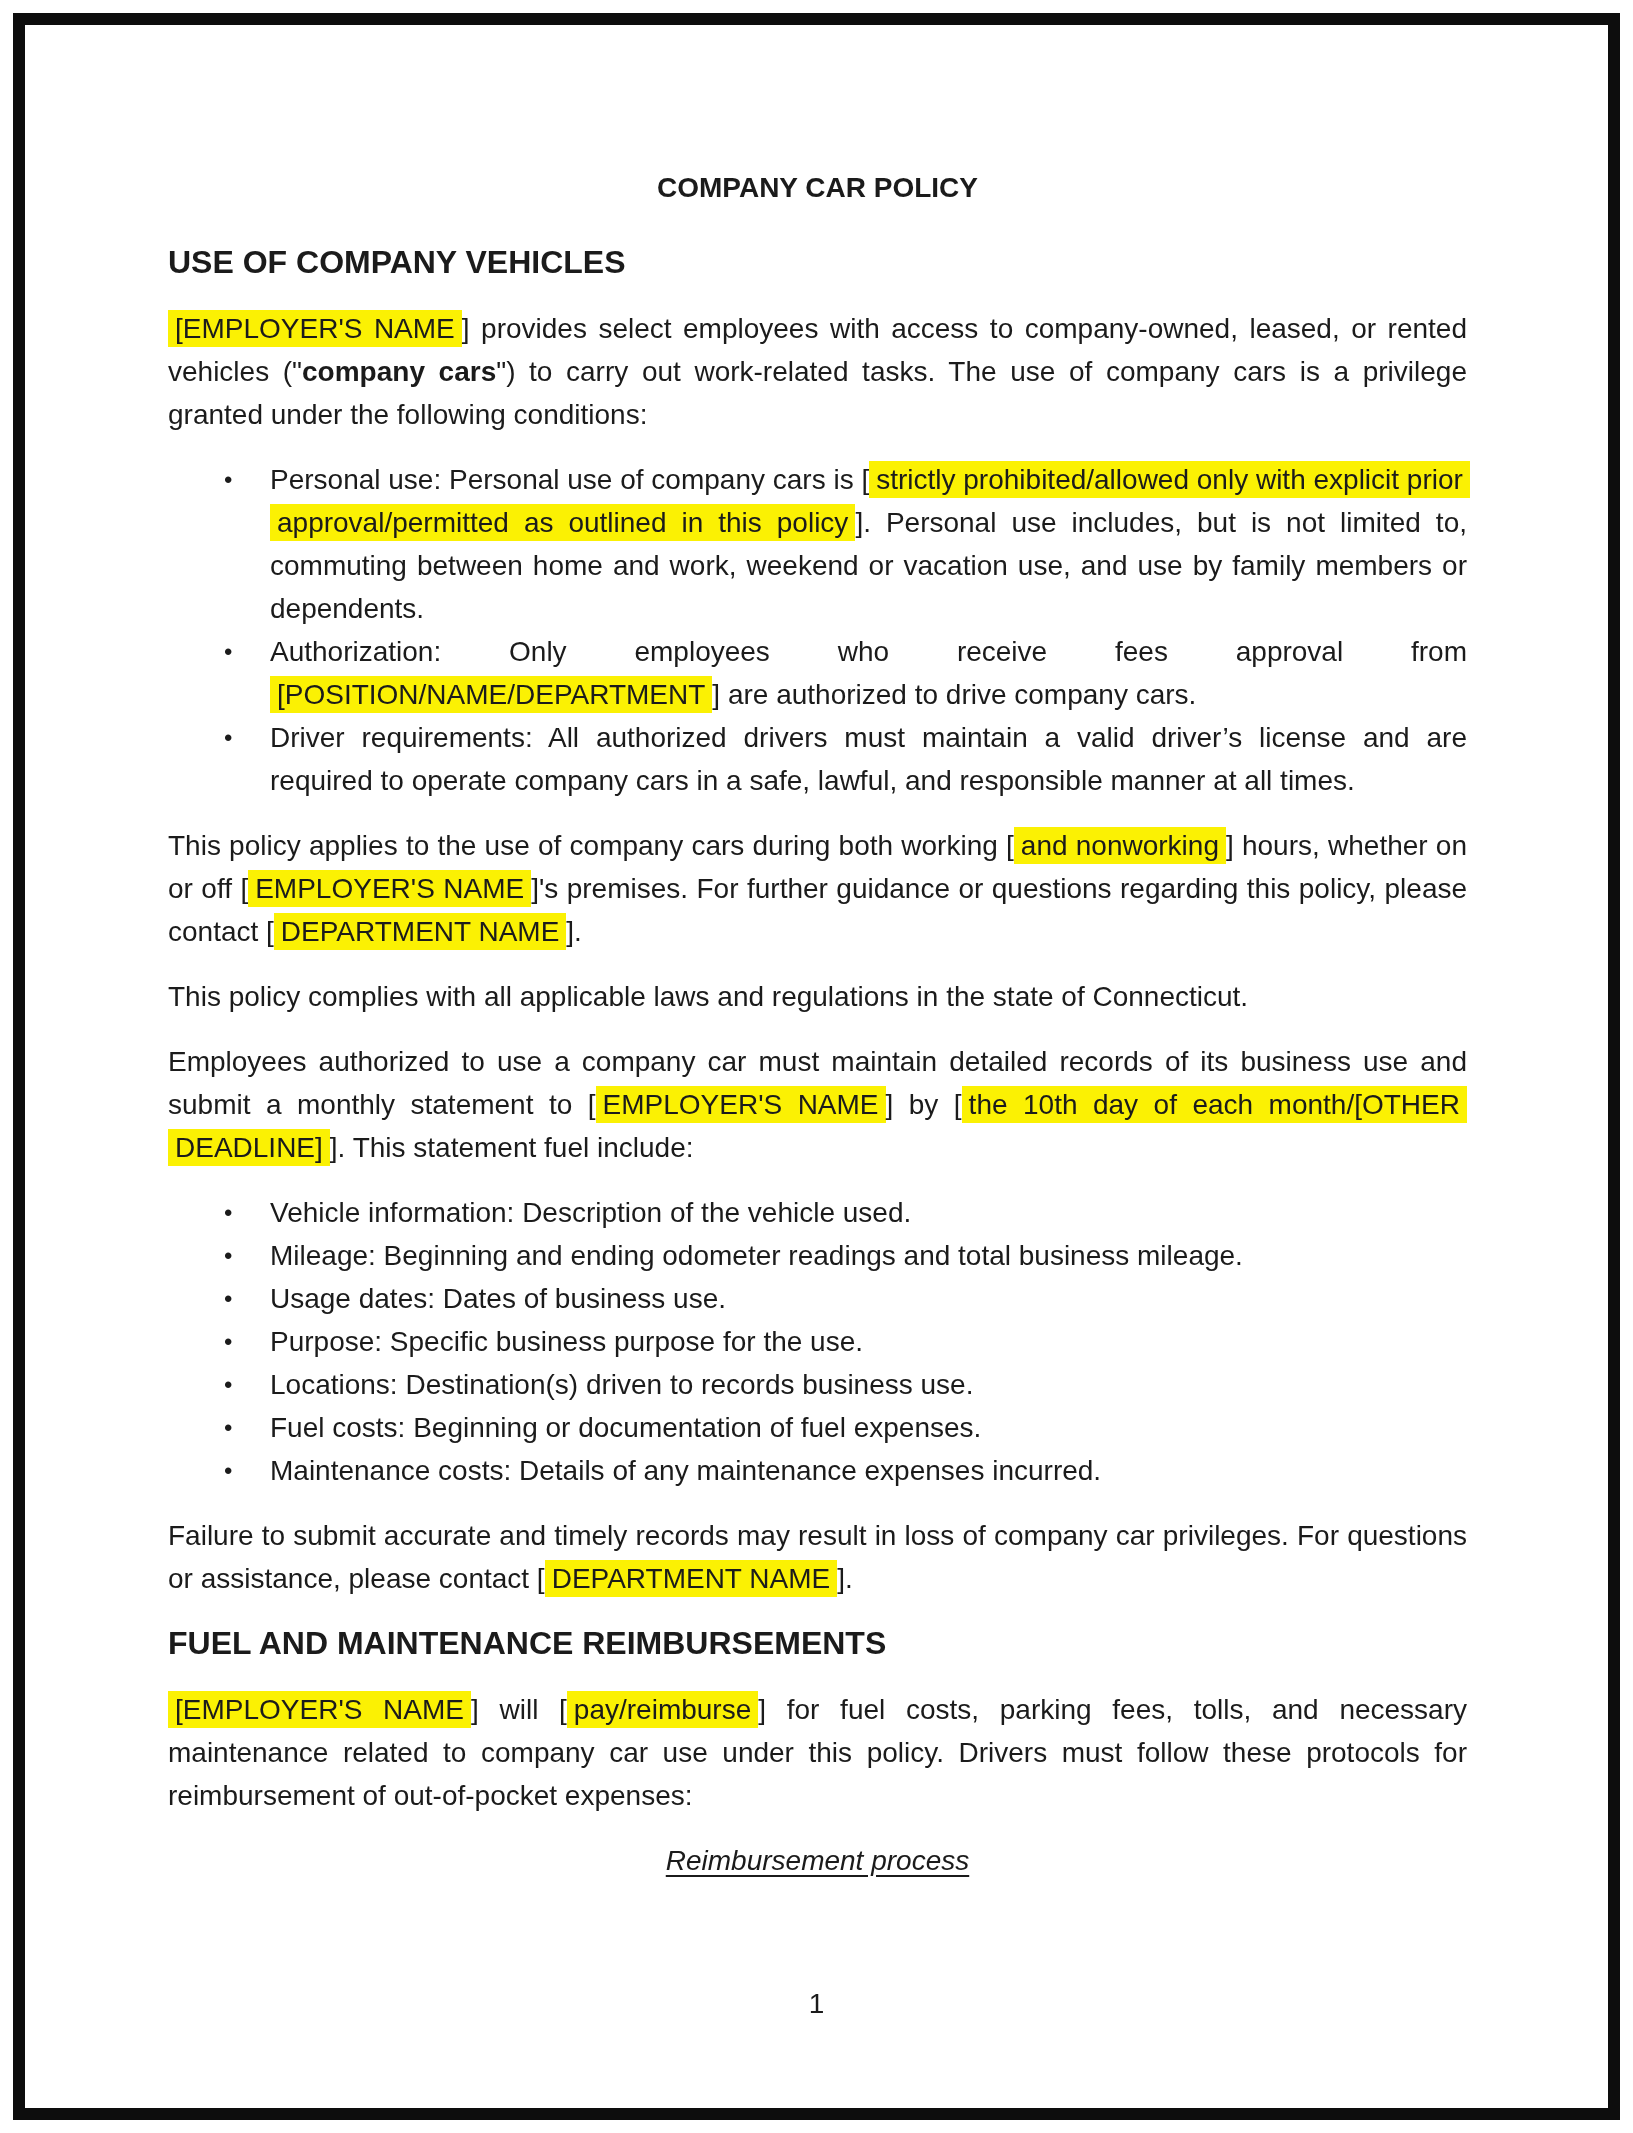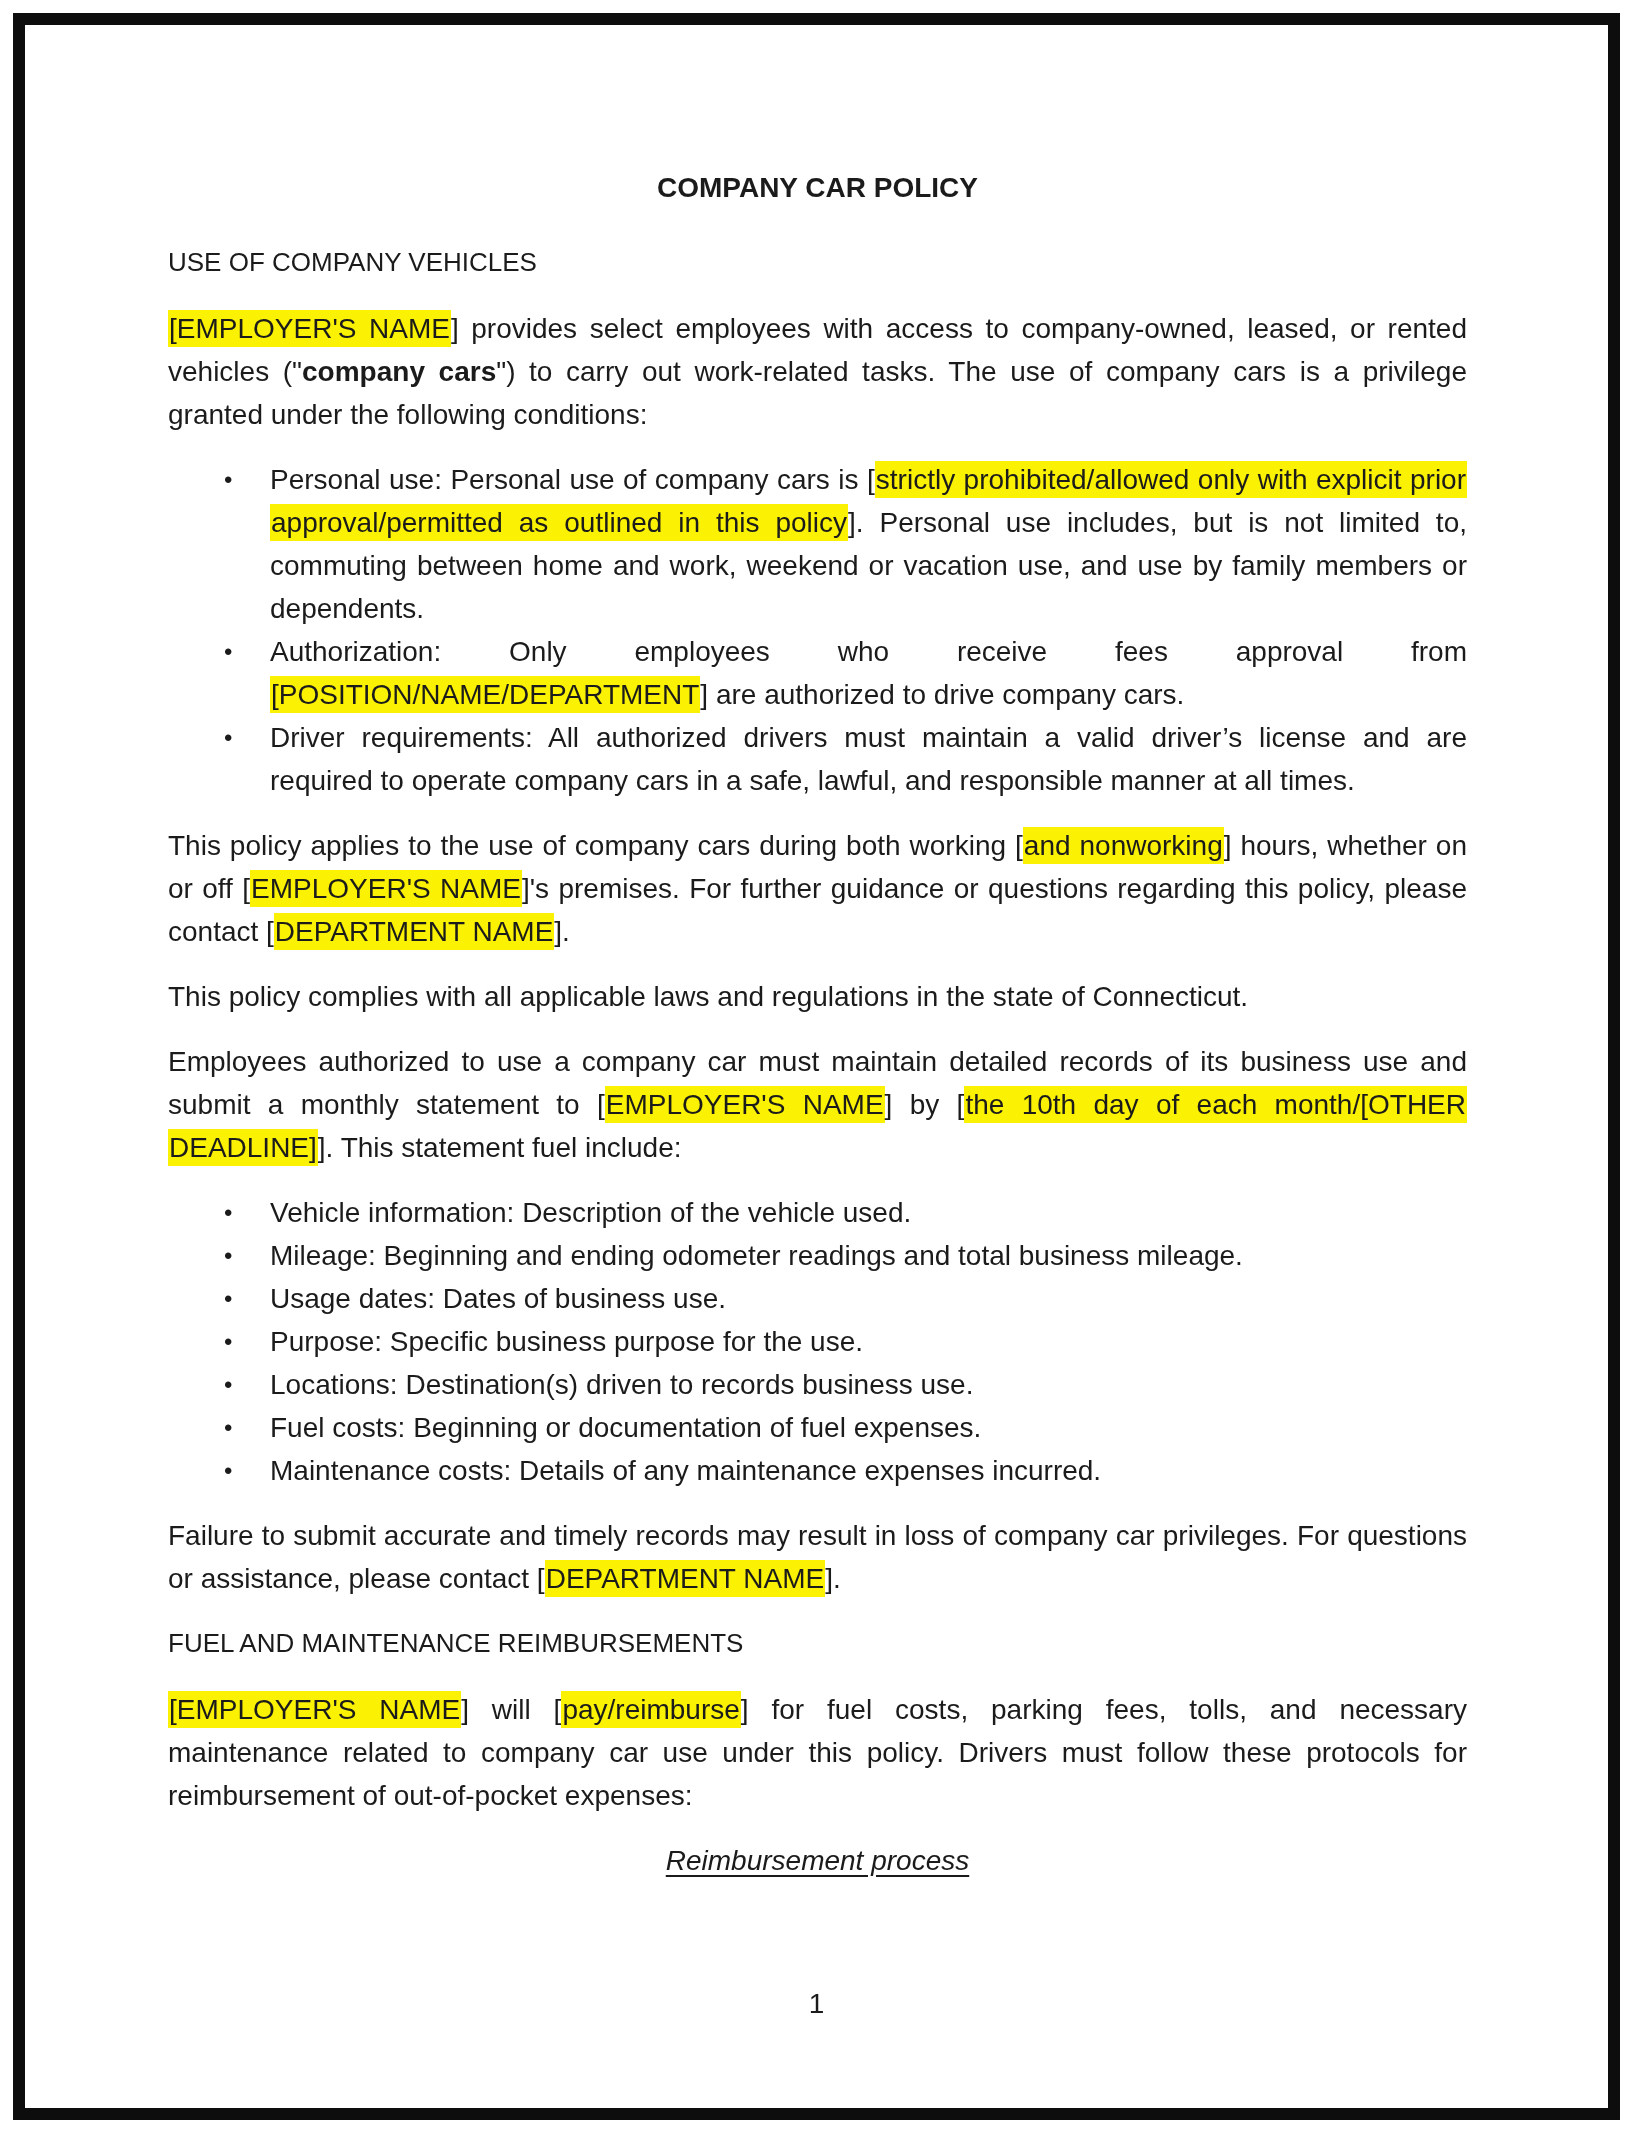--- a/index.html
+++ b/index.html
@@ -24,23 +24,23 @@
     width: 1299px;
   }
   .doc-title {
     font-size: 28px;
     line-height: 43px;
     font-weight: bold;
     text-align: center;
     margin: 0 0 32px 0;
   }
   .heading {
-    font-size: 26px;
+    font-size: 32px;
     line-height: 43px;
-    font-weight: normal;
+    font-weight: bold;
     margin: 16px 0 23px 0;
   }
   .para {
     font-size: 28px;
     line-height: 43px;
     text-align: justify;
     margin: 0 0 22px 0;
   }
   .para.left { text-align: center; font-style: italic; }
   ul.bullets {
@@ -56,21 +56,21 @@
     text-align: justify;
   }
   ul.bullets .marker {
     position: absolute;
     left: 56px;
     top: 0;
     font-size: 24px;
   }
   .hl {
     background: #fbf103;
-    padding: 3px 1px;
+    padding: 3px 7px;
     box-decoration-break: clone;
     -webkit-box-decoration-break: clone;
   }
   .b { font-weight: bold; }
   .u { text-decoration: underline; text-underline-offset: 5px; }
   .page-number {
     position: absolute;
     left: 0;
     top: 1982px;
     width: 100%;

